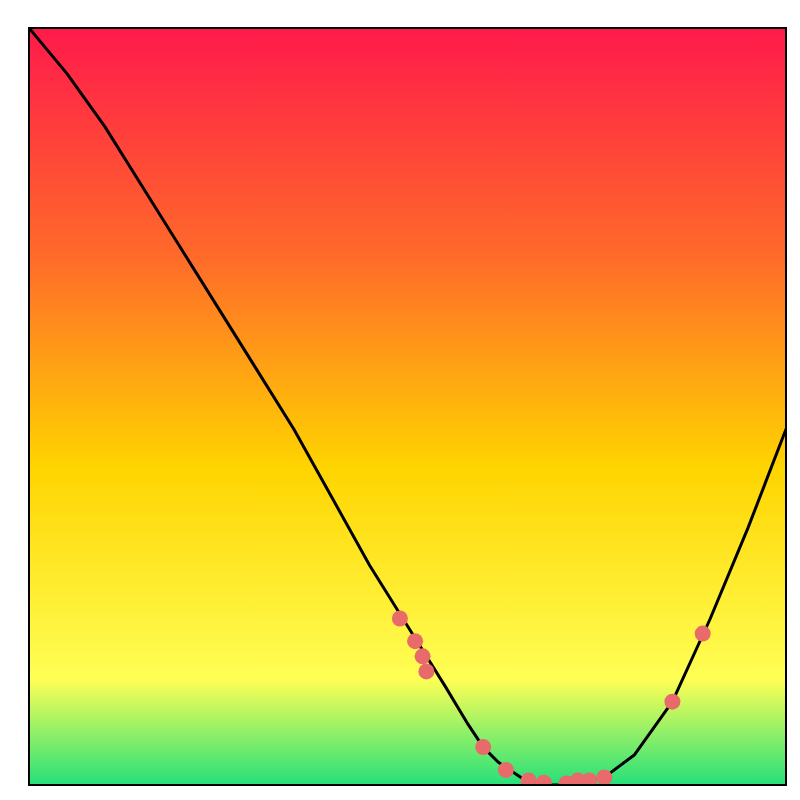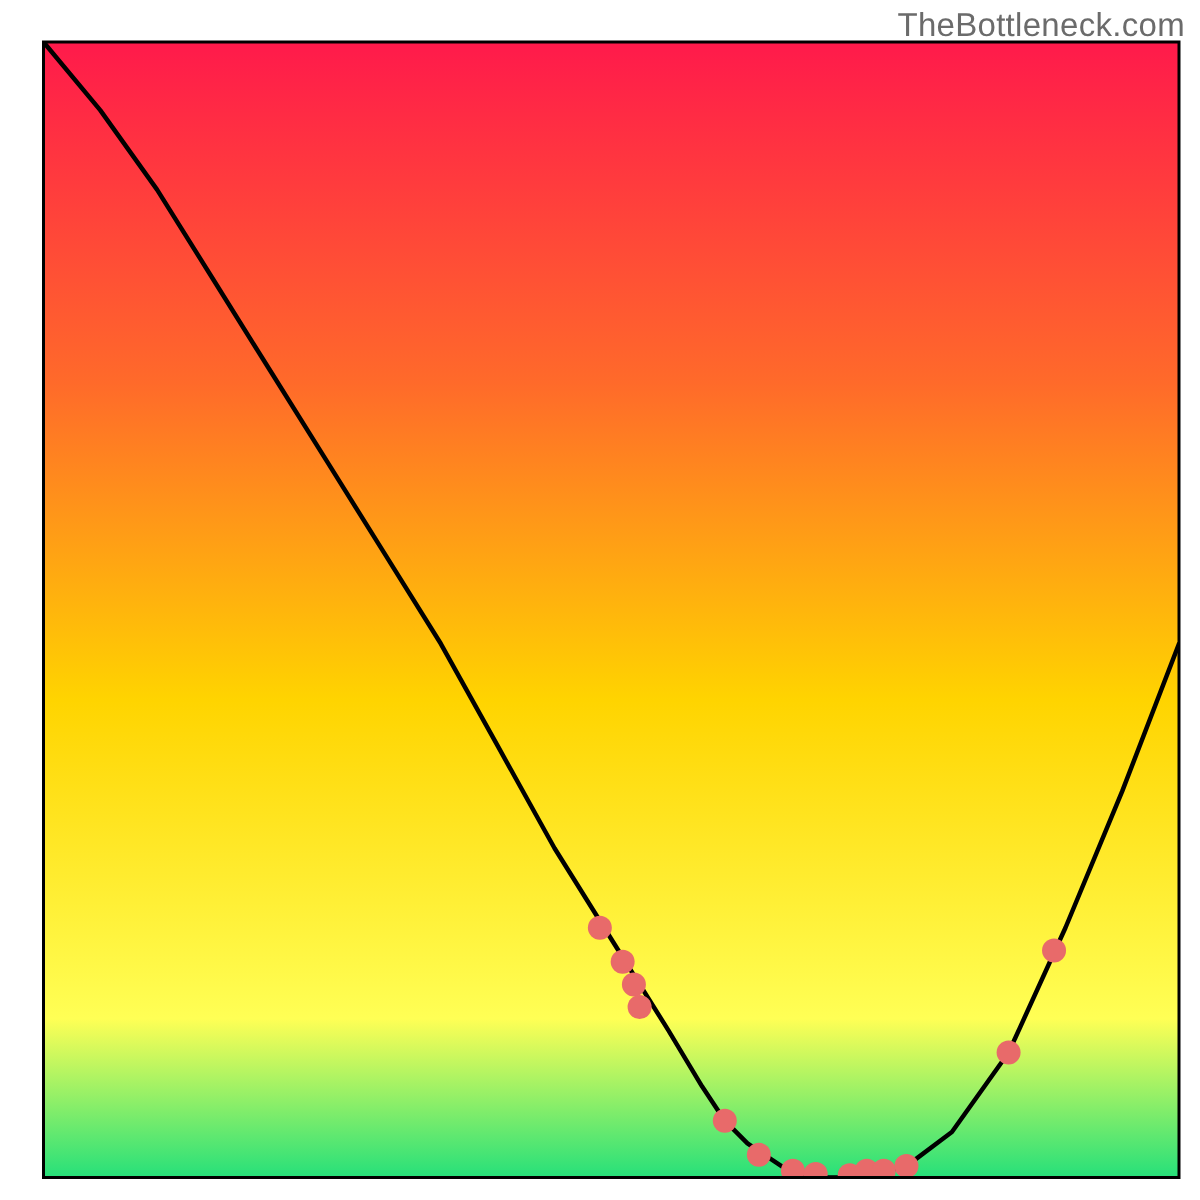--- a/index.html
+++ b/index.html
@@ -32,21 +32,20 @@
     top: 0;
     width: 800px;
     height: 800px;
     display: block;
   }
 </style>
 </head>
 <body>
 
 <div class="stage">
-  <div class="watermark">TheBottleneck.com</div>
 
   <svg class="chart" viewBox="0 0 800 800" preserveAspectRatio="none">
     <defs>
       <linearGradient id="bg-grad" x1="0" y1="0" x2="0" y2="1">
         <stop id="g0" offset="0%" stop-color="#ff1a4b"></stop>
         <stop id="g1" offset="30%" stop-color="#ff6a2a"></stop>
         <stop id="g2" offset="58%" stop-color="#ffd400"></stop>
         <stop id="g3" offset="86%" stop-color="#ffff55"></stop>
         <stop id="g4" offset="100%" stop-color="#26e07a"></stop>
       </linearGradient>

